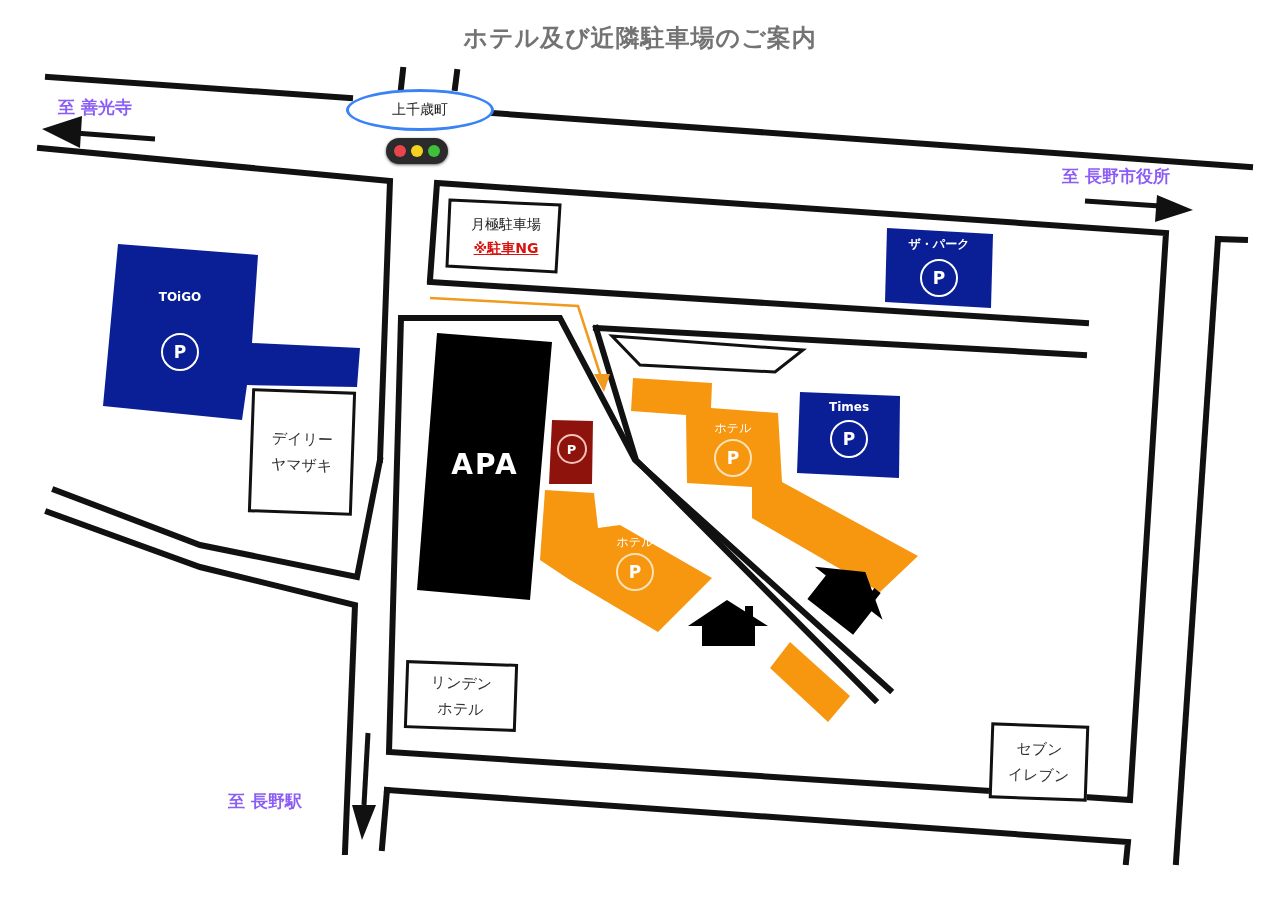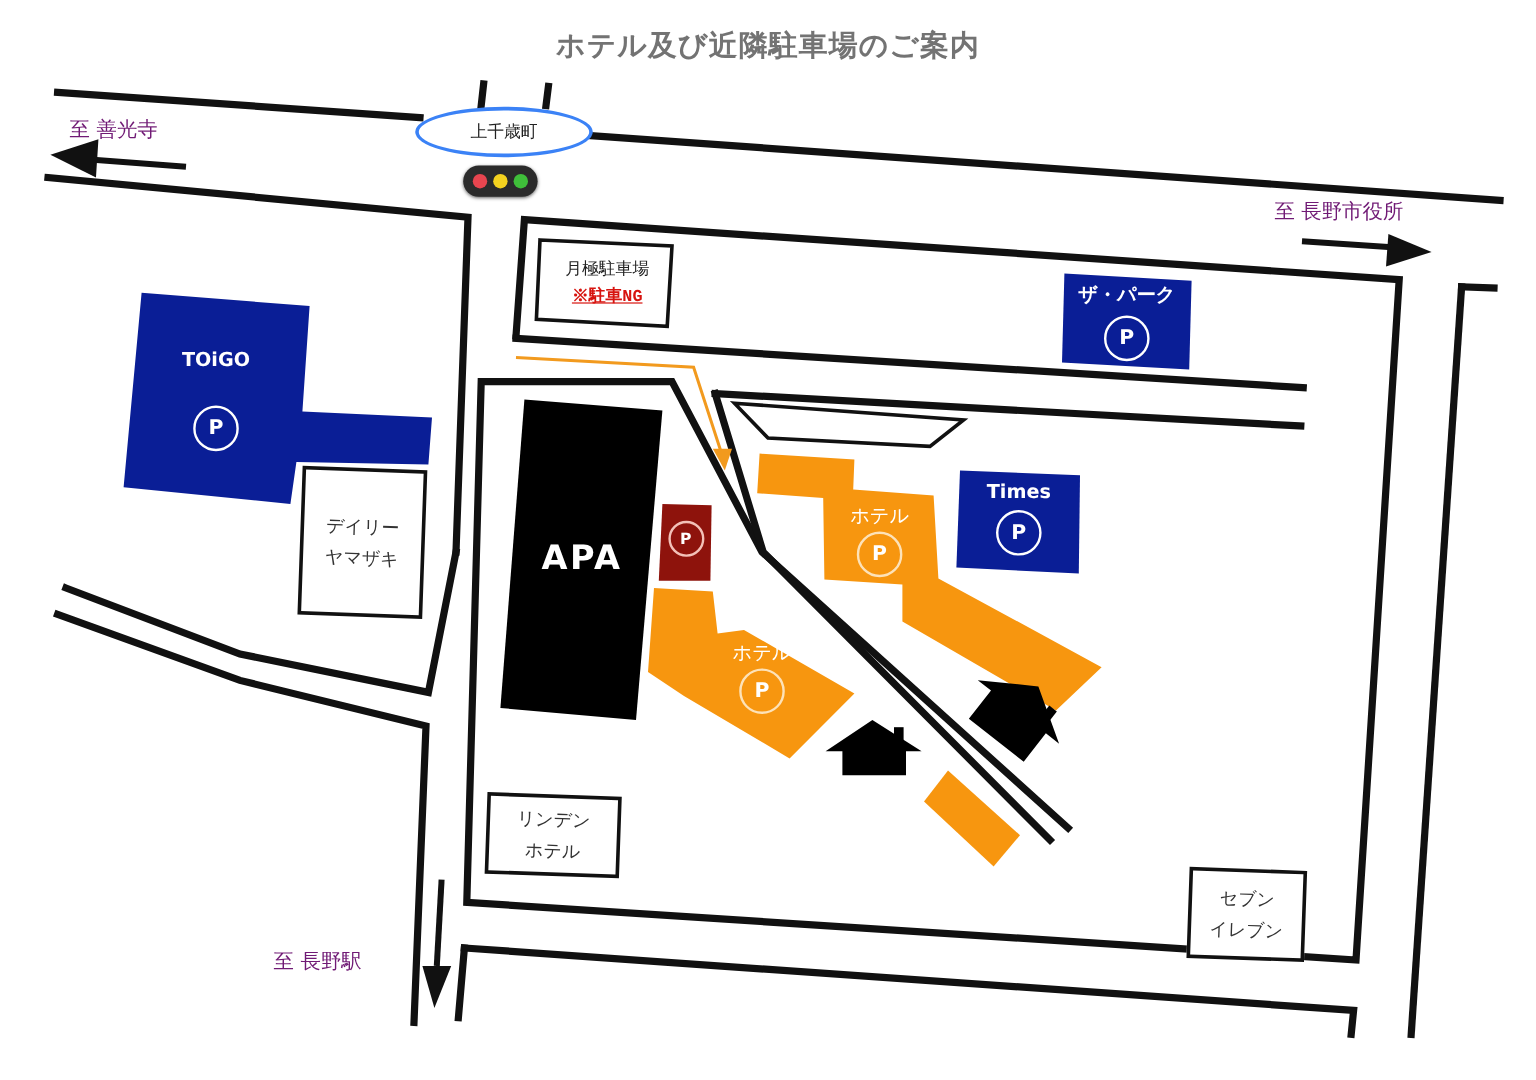--- a/index.html
+++ b/index.html
@@ -1,29 +1,29 @@
 <!DOCTYPE html>
 <html><head>
 <meta charset="utf-8">
 <style>
   html, body { margin: 0; padding: 0; background: #ffffff; }
   body { width: 1280px; height: 900px; position: relative; overflow: hidden;
          font-family: "DejaVu Sans", "Liberation Sans", sans-serif; color: #222; }
   #map { position: absolute; left: 0; top: 0; width: 1280px; height: 900px; }
   .lbl { position: absolute; white-space: nowrap; }
   .title { left: 0; width: 1280px; text-align: center; top: 22px; font-size: 24px; font-weight: bold; color: #737373; letter-spacing: 1px; }
-  .dir { font-size: 17px; color: #701a75; }
+  .dir { font-size: 17px; color: #8b5cf6; font-weight: bold; }
   .box { position: absolute; border: 3px solid #111; background: #fff; box-sizing: border-box;
          display: flex; flex-direction: column; align-items: center; justify-content: center;
          font-size: 15px; line-height: 26px; color: #333; }
   .lot { position: absolute; display: flex; flex-direction: column; align-items: center; justify-content: center; color: #fff; }
   .pcircle { width: 38px; height: 38px; border: 2px solid #fff; border-radius: 50%; box-sizing: border-box;
              display: flex; align-items: center; justify-content: center; font-size: 17px; font-weight: bold; }
-  .lot-name { font-size: 16px; font-weight: bold; margin-bottom: 6px; }
-  .ng { color: #d7140f; text-decoration: underline; font-weight: bold; font-family: Liberation Mono, monospace; }
+  .lot-name { font-size: 12px; font-weight: bold; margin-bottom: 6px; }
+  .ng { color: #d7140f; text-decoration: underline; font-weight: bold; }
   .signal { position: absolute; left: 386px; top: 138px; width: 62px; height: 26px; background: #2b2b2b;
             border-radius: 13px; display: flex; align-items: center; justify-content: space-around; padding: 0 6px; box-sizing: border-box;
             box-shadow: 0 1px 3px #666; }
   .lamp { width: 12px; height: 12px; border-radius: 50%; }
   .junction { position: absolute; left: 346px; top: 89px; width: 148px; height: 42px; border: 3px solid #3b82f6;
               border-radius: 50%; background: #fff; box-sizing: border-box; display: flex; align-items: center; justify-content: center; font-size: 14px; }
 </style>
 </head>
 <body>
 

